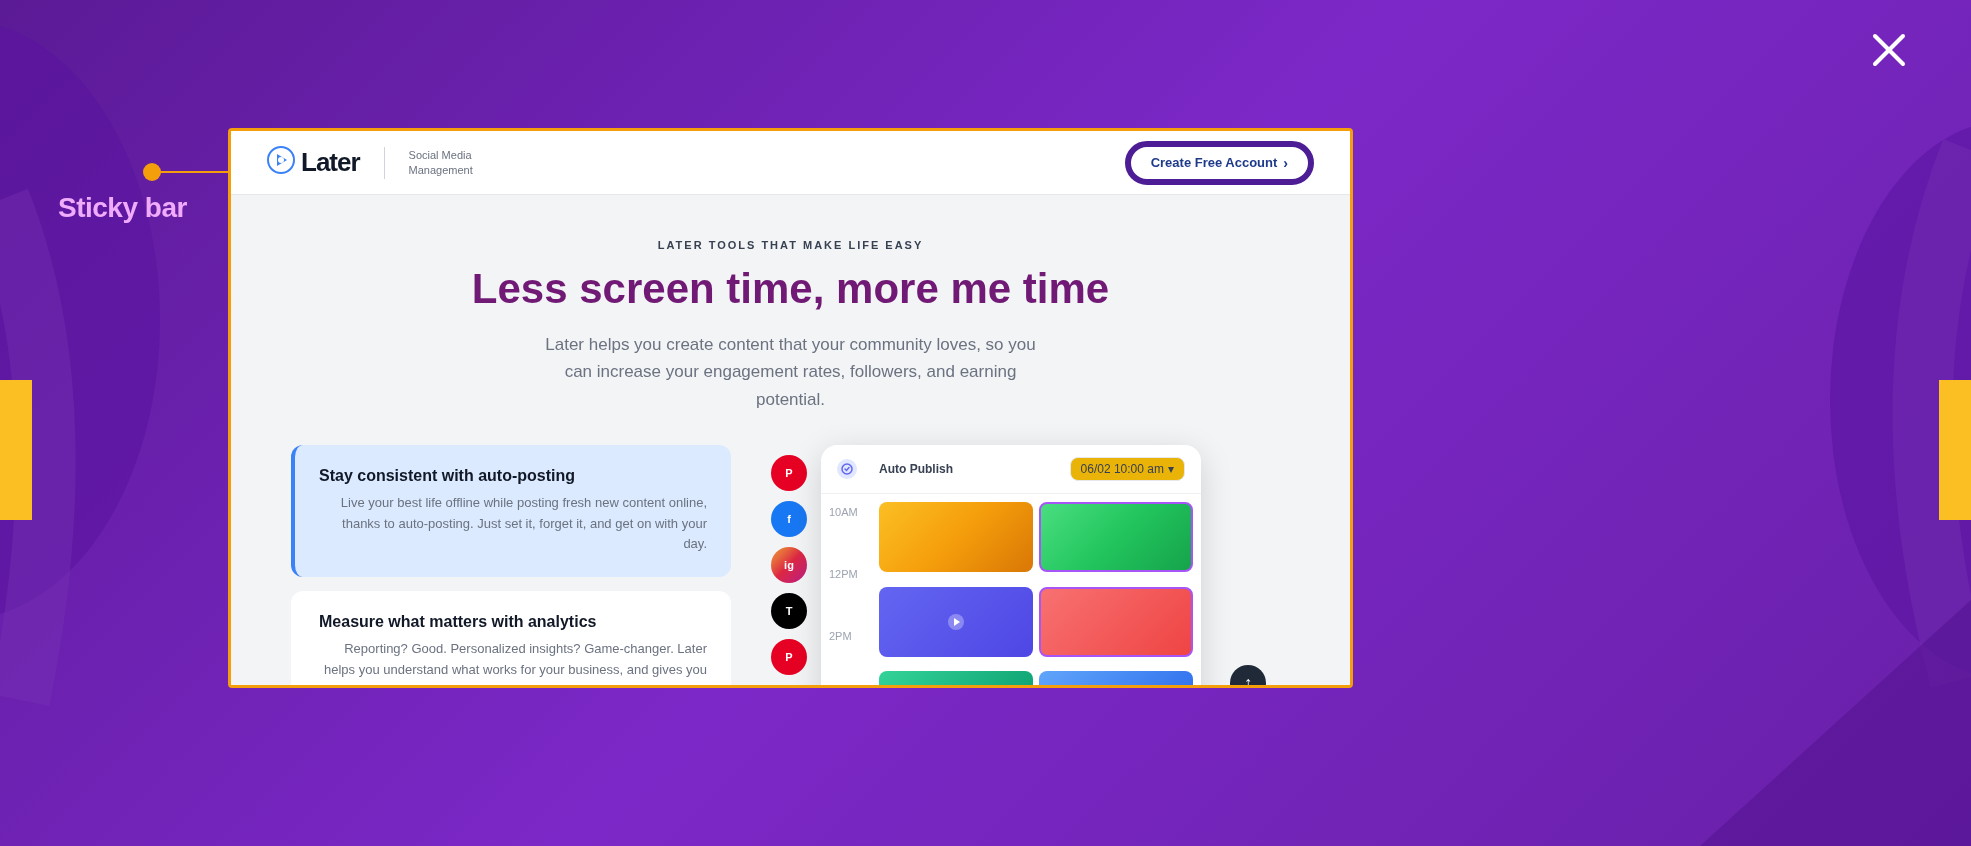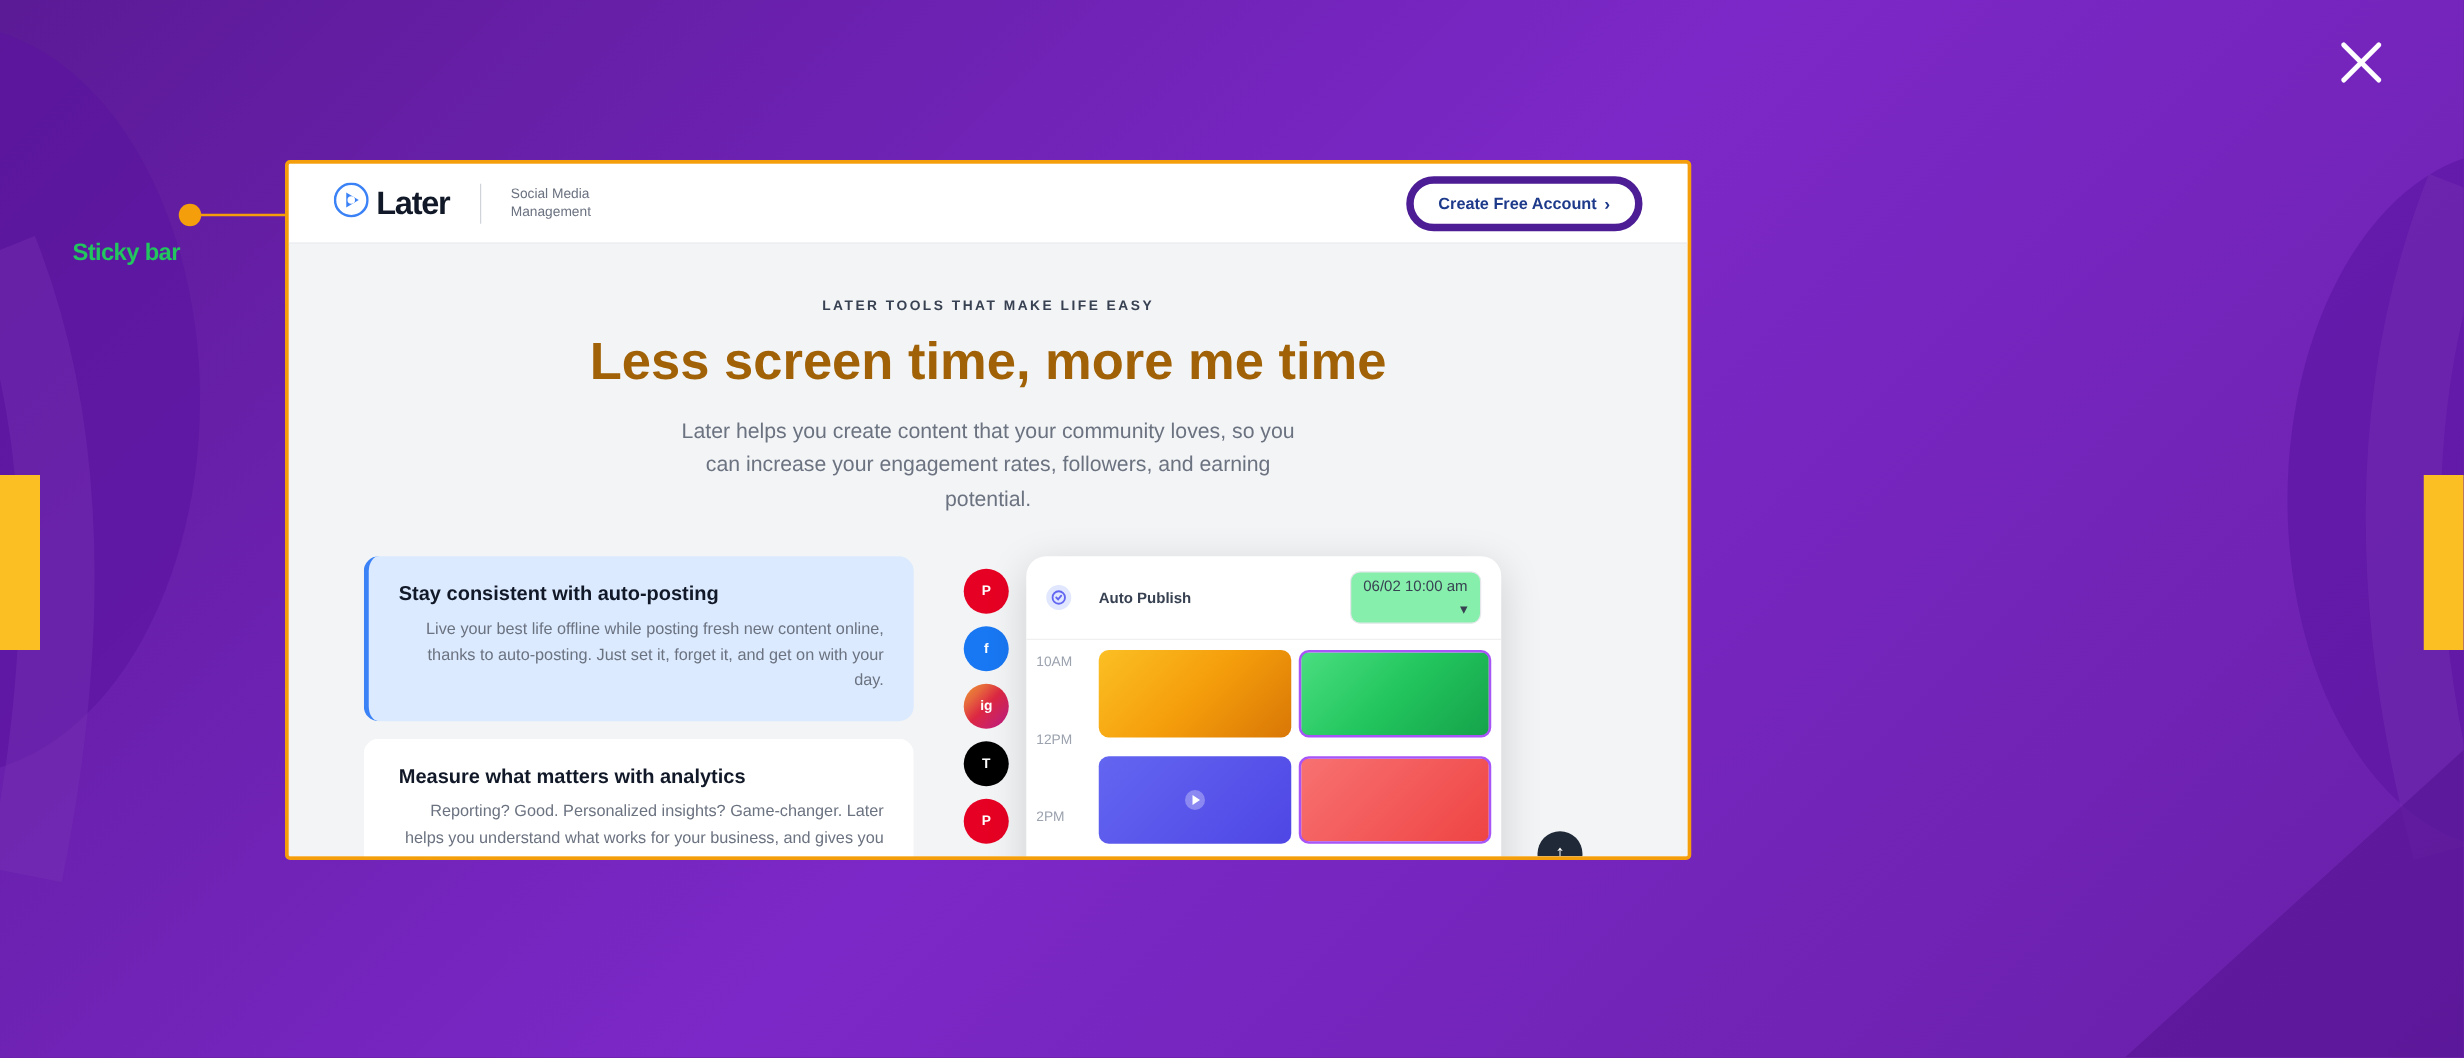--- a/index.html
+++ b/index.html
@@ -25,22 +25,22 @@
       top: 28px;
       right: 60px;
       z-index: 10;
     }
 
     
     .sticky-bar-label {
       position: absolute;
       left: 58px;
       top: 192px;
-      color: #22c55e;
-      font-size: 19px;
+      color: #f0abfc;
+      font-size: 28px;
       font-weight: 700;
       z-index: 10;
       letter-spacing: -0.5px;
     }
 
     
     .orange-dot {
       position: absolute;
       left: 143px;
       top: 163px;
@@ -160,21 +160,21 @@
       font-weight: 600;
       letter-spacing: 2px;
       color: #374151;
       margin-bottom: 14px;
       text-transform: uppercase;
     }
 
     .hero-title {
       font-size: 42px;
       font-weight: 800;
-      color: #a16207;
+      color: #701a75;
       margin-bottom: 18px;
       line-height: 1.15;
     }
 
     .hero-subtitle {
       font-size: 17px;
       color: #6b7280;
       line-height: 1.6;
       max-width: 520px;
       margin: 0 auto;
@@ -292,28 +292,27 @@
       background: #e0e7ff;
       display: flex;
       align-items: center;
       justify-content: center;
       font-size: 9px;
     }
 
     .date-badge {
       font-size: 12px;
       color: #374151;
-      background: #86efac;
+      background: #eab308;
       border: 1px solid #e5e7eb;
       border-radius: 8px;
       padding: 4px 10px;
       display: flex;
       align-items: flex-end;
       gap: 4px;
-      flex-direction: column;
     }
 
     .scheduler-grid {
       display: flex;
       gap: 0;
     }
 
     .time-col {
       width: 50px;
       padding: 8px 0;

